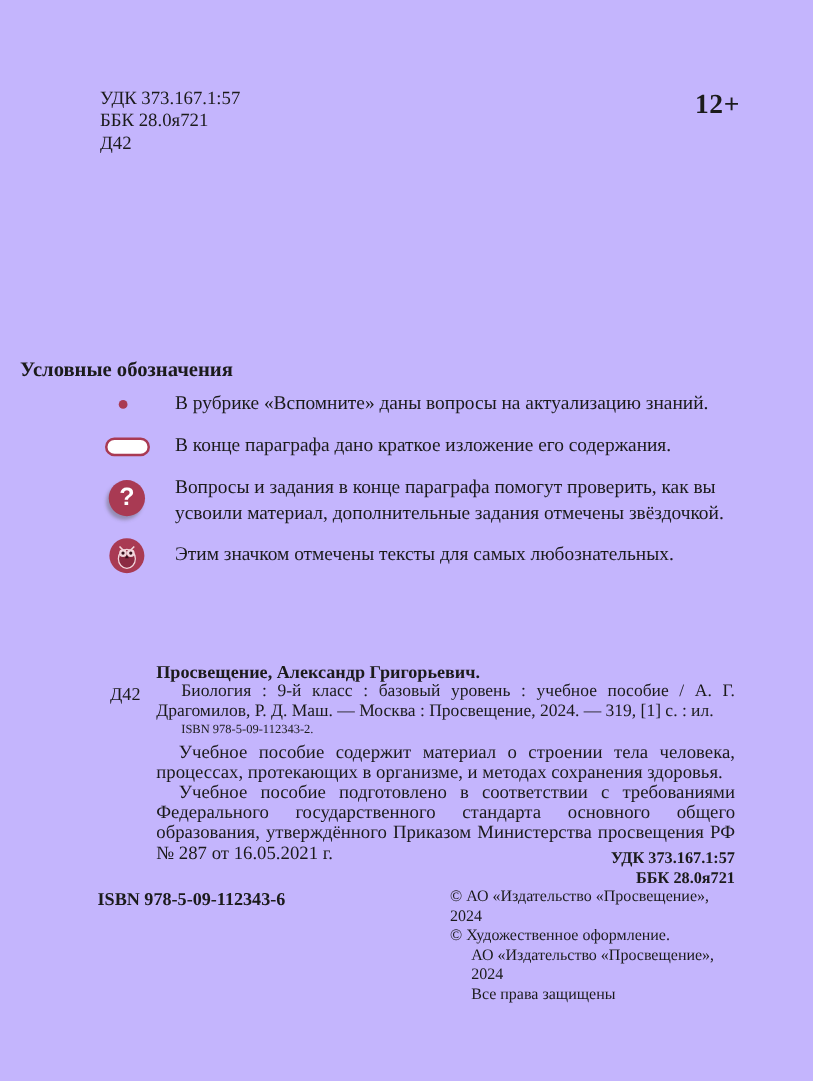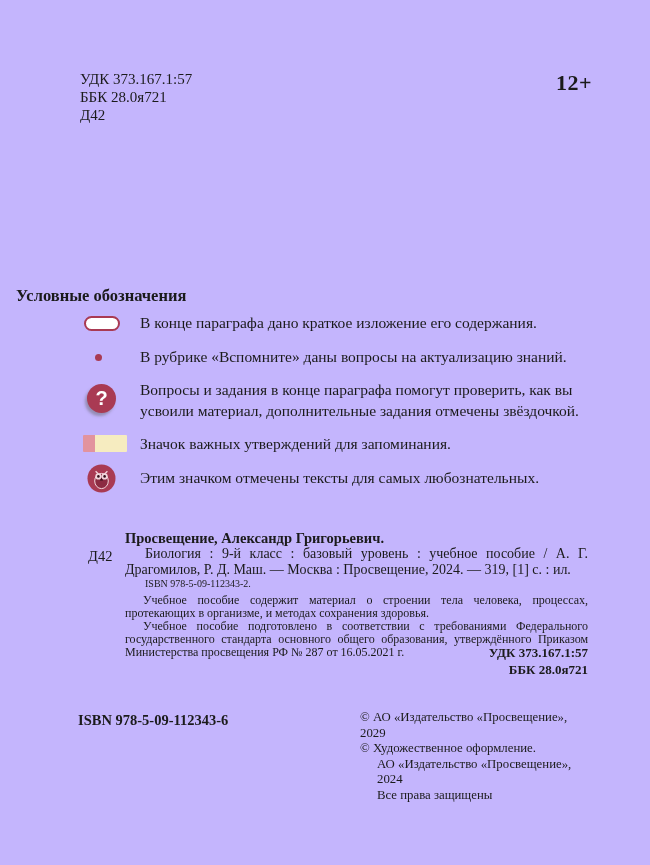--- a/index.html
+++ b/index.html
@@ -43,21 +43,21 @@
                             var(--marker-yellow,#f6ecc0) 12px); }
   .owl-icon { width:29px; height:29px; margin:-4px 0 0 5px; }
 
   
   .biblio { position:absolute; left:88px; top:530px; width:500px; }
   .biblio-code { position:absolute; left:0; top:18px; font-size:14.5px; }
   .biblio-body { margin-left:37px; }
   .author    { font-weight:bold; font-size:14.5px; line-height:1.13; }
   .desc      { font-size:14px; line-height:1.13; text-indent:20px; text-align:justify; }
   .isbn-line { font-size:10px; line-height:1.13; text-indent:20px; }
-  .annot { font-size:12px; line-height:1.07; text-indent:18px; text-align:justify; }
+  .annot { font-size:15px; line-height:1.07; text-indent:18px; text-align:justify; }
   .annot.first { margin-top:5px; }
   .udk-right { text-align:right; font-weight:bold; font-size:13px; line-height:1.28; margin-top:-13px; }
 
   
   .footer { position:absolute; left:78px; top:710px; width:512px; }
   .footer-isbn { position:absolute; left:0; top:2px; font-weight:bold; font-size:14.5px; }
   .copyright { position:absolute; left:282px; top:0; font-size:12.8px; line-height:15.6px; }
   .copyright .indent { padding-left:17px; }
 </style>
 </head>
@@ -71,45 +71,39 @@
     <div>Д42</div>
   </div>
   <div class="age-rating">12+</div>
 
   <div class="legend-title">Условные обозначения</div>
 
   <div class="legend">
 
     <div class="legend-row">
       <div class="legend-icon-cell">
-        <div class="pill-icon"></div>
+        <div class="dot-icon"></div>
       </div>
-      <div class="legend-text">В конце параграфа дано краткое изложение его содержания.</div>
+      <div class="legend-text">В рубрике «Вспомните» даны вопросы на актуализацию знаний.</div>
     </div>
 
     <div class="legend-row">
       <div class="legend-icon-cell">
-        <div class="dot-icon"></div>
+        <div class="pill-icon"></div>
       </div>
-      <div class="legend-text">В рубрике «Вспомните» даны вопросы на актуализацию знаний.</div>
+      <div class="legend-text">В конце параграфа дано краткое изложение его содержания.</div>
     </div>
 
     <div class="legend-row">
       <div class="legend-icon-cell">
         <div class="question-icon">?</div>
       </div>
       <div class="legend-text">Вопросы и задания в конце параграфа помогут проверить, как вы усвоили материал, дополнительные задания отмечены звёздочкой.</div>
     </div>
 
-    <div class="legend-row">
-      <div class="legend-icon-cell">
-        <div class="marker-icon"></div>
-      </div>
-      <div class="legend-text">Значок важных утверждений для запоминания.</div>
-    </div>
 
     <div class="legend-row">
       <div class="legend-icon-cell">
         <svg class="owl-icon" viewBox="0 0 29 29" width="29" height="29" aria-hidden="true">
           <circle cx="14.5" cy="14.5" r="14" fill="#a93a53"></circle>
           <ellipse cx="14.5" cy="17" rx="6.8" ry="7.6" fill="#8c2b42" stroke="#f2d6dc" stroke-width="1"></ellipse>
           <path d="M8.6 7.2 L11.4 10 M20.4 7.2 L17.6 10" stroke="#f2d6dc" stroke-width="1.3" fill="none"></path>
           <circle cx="11.4" cy="12.4" r="3.1" fill="#f2d6dc"></circle>
           <circle cx="17.6" cy="12.4" r="3.1" fill="#f2d6dc"></circle>
           <circle cx="11.4" cy="12.4" r="1.3" fill="#35101b"></circle>
@@ -133,20 +127,20 @@
       <div class="udk-right">
         <div>УДК 373.167.1:57</div>
         <div>ББК 28.0я721</div>
       </div>
     </div>
   </div>
 
   <div class="footer">
     <div class="footer-isbn">ISBN 978-5-09-112343-6</div>
     <div class="copyright">
-      <div>© АО «Издательство «Просвещение», 2029</div>
+      <div>© АО «Издательство «Просвещение», 2024</div>
       <div>© Художественное оформление.</div>
       <div class="indent">АО «Издательство «Просвещение», 2024</div>
       <div class="indent">Все права защищены</div>
     </div>
   </div>
 
 </div>
 
 </body></html>

